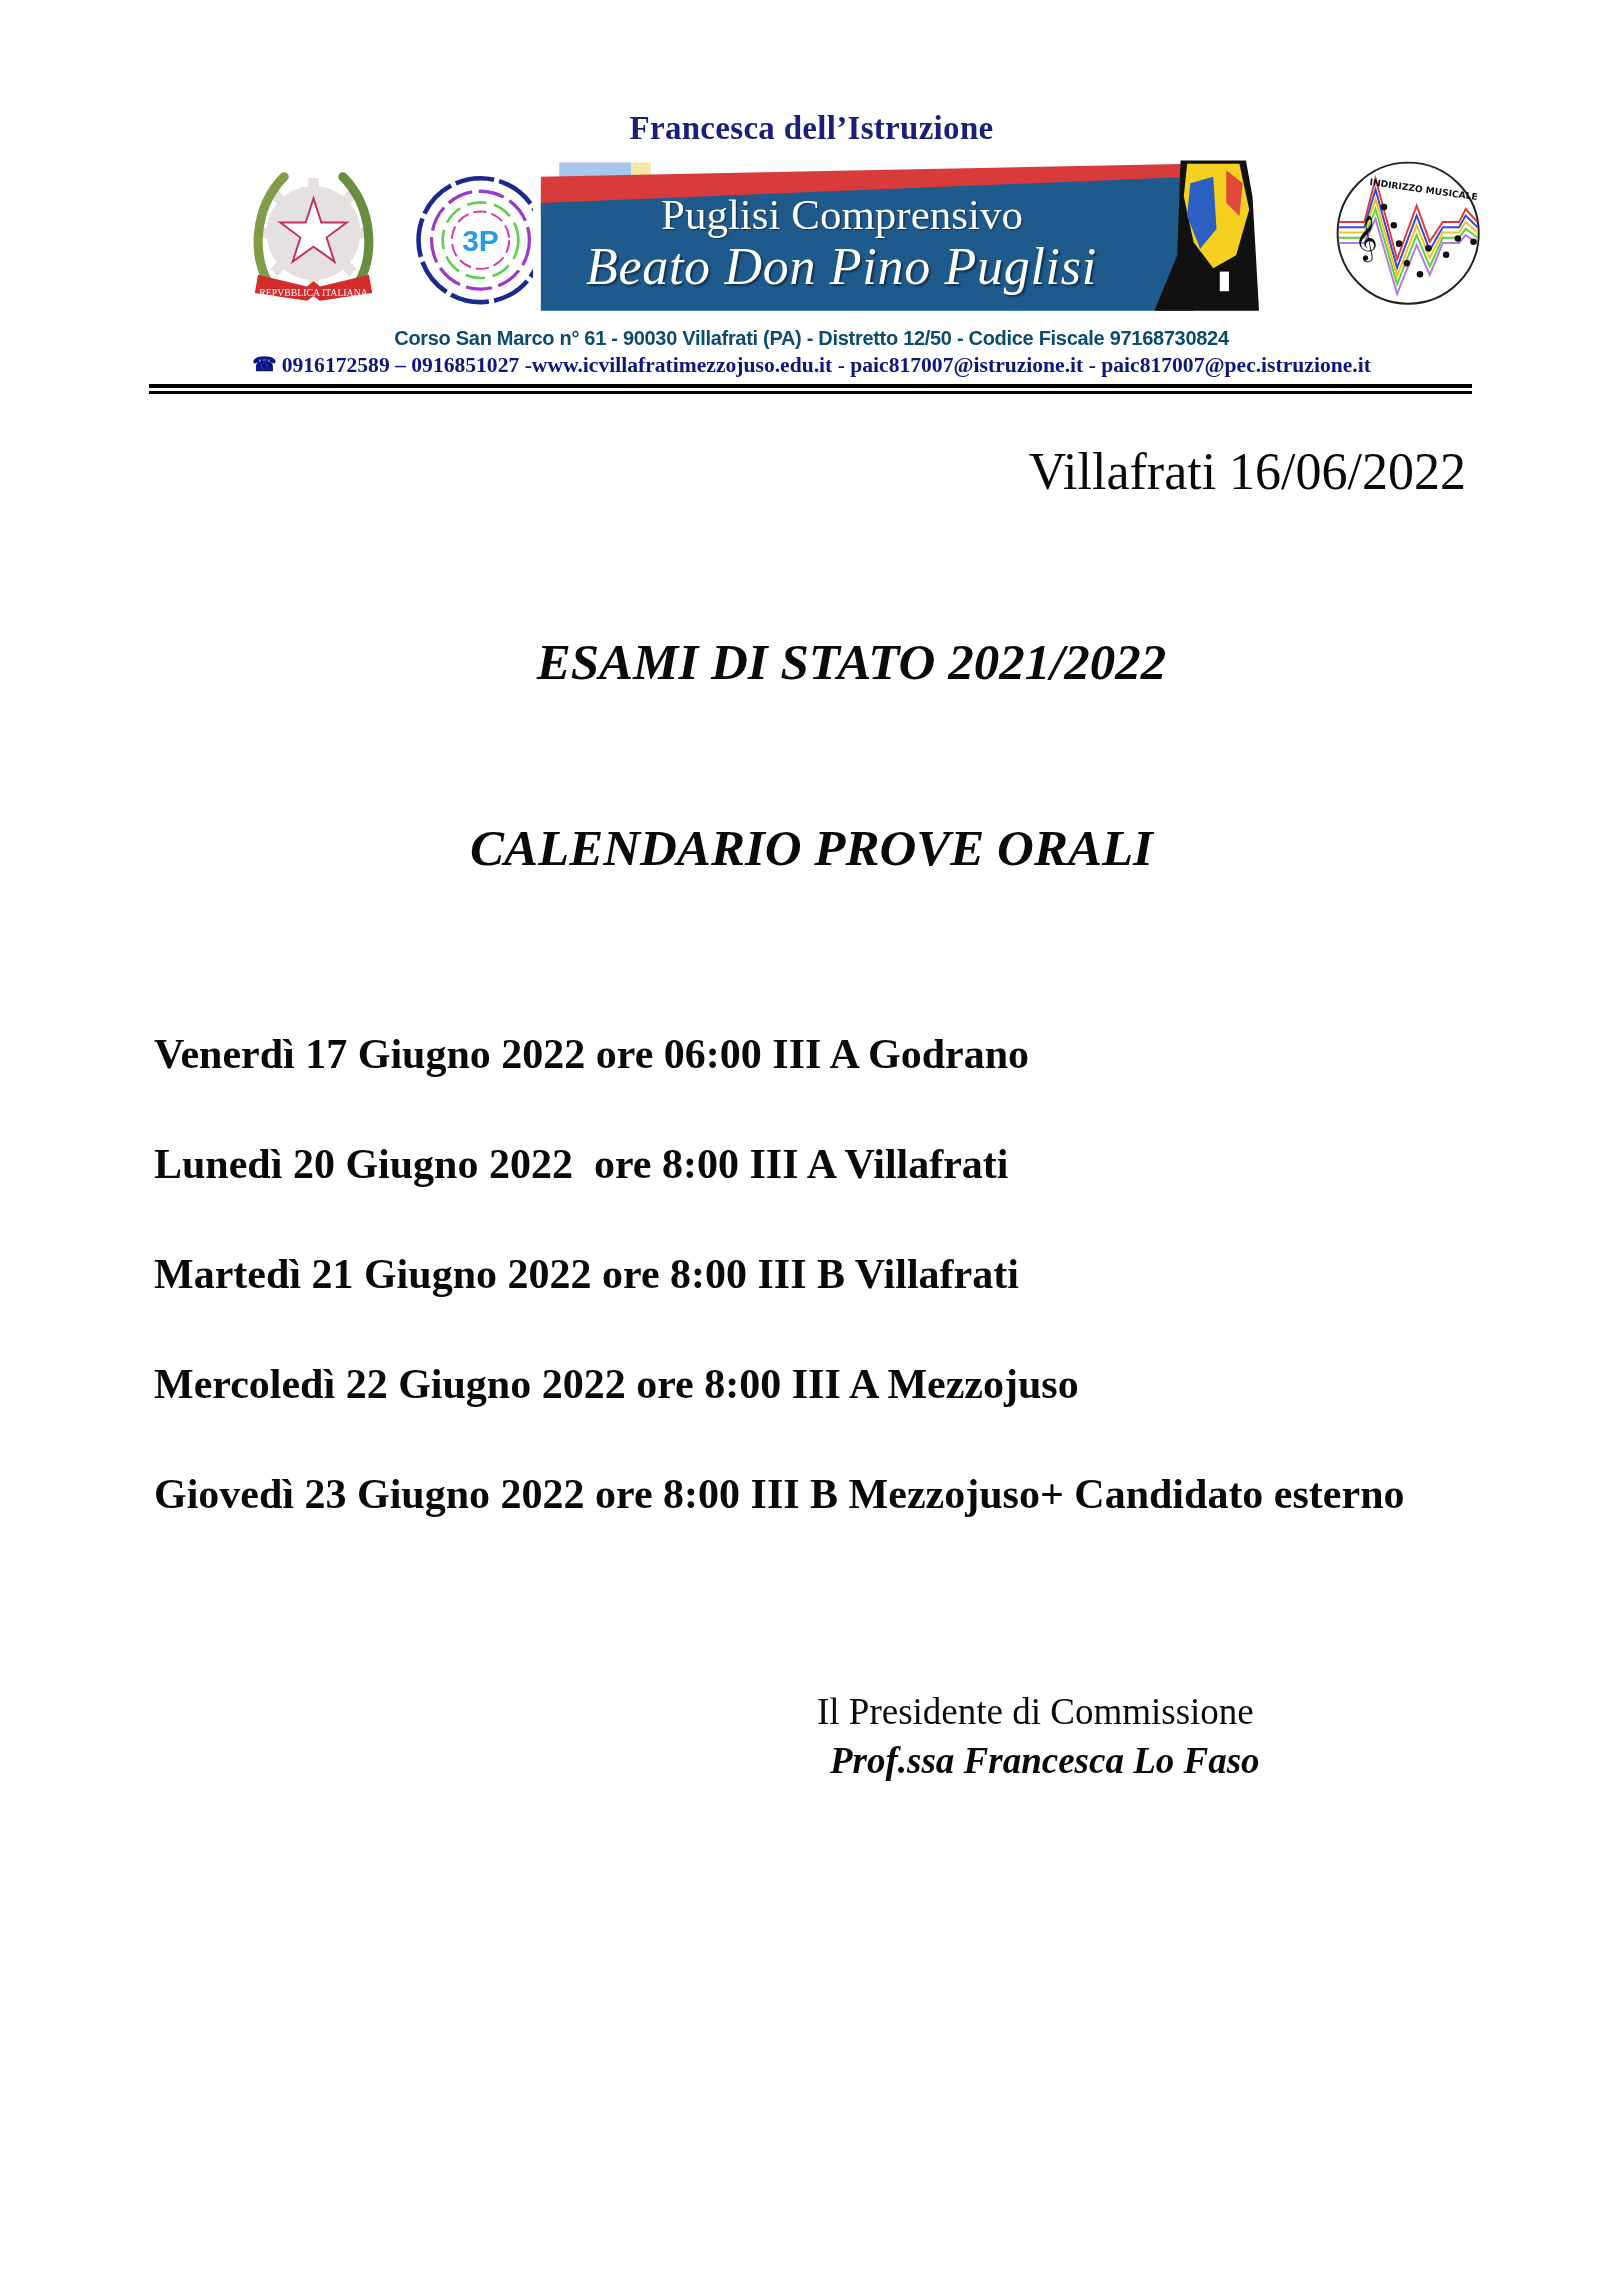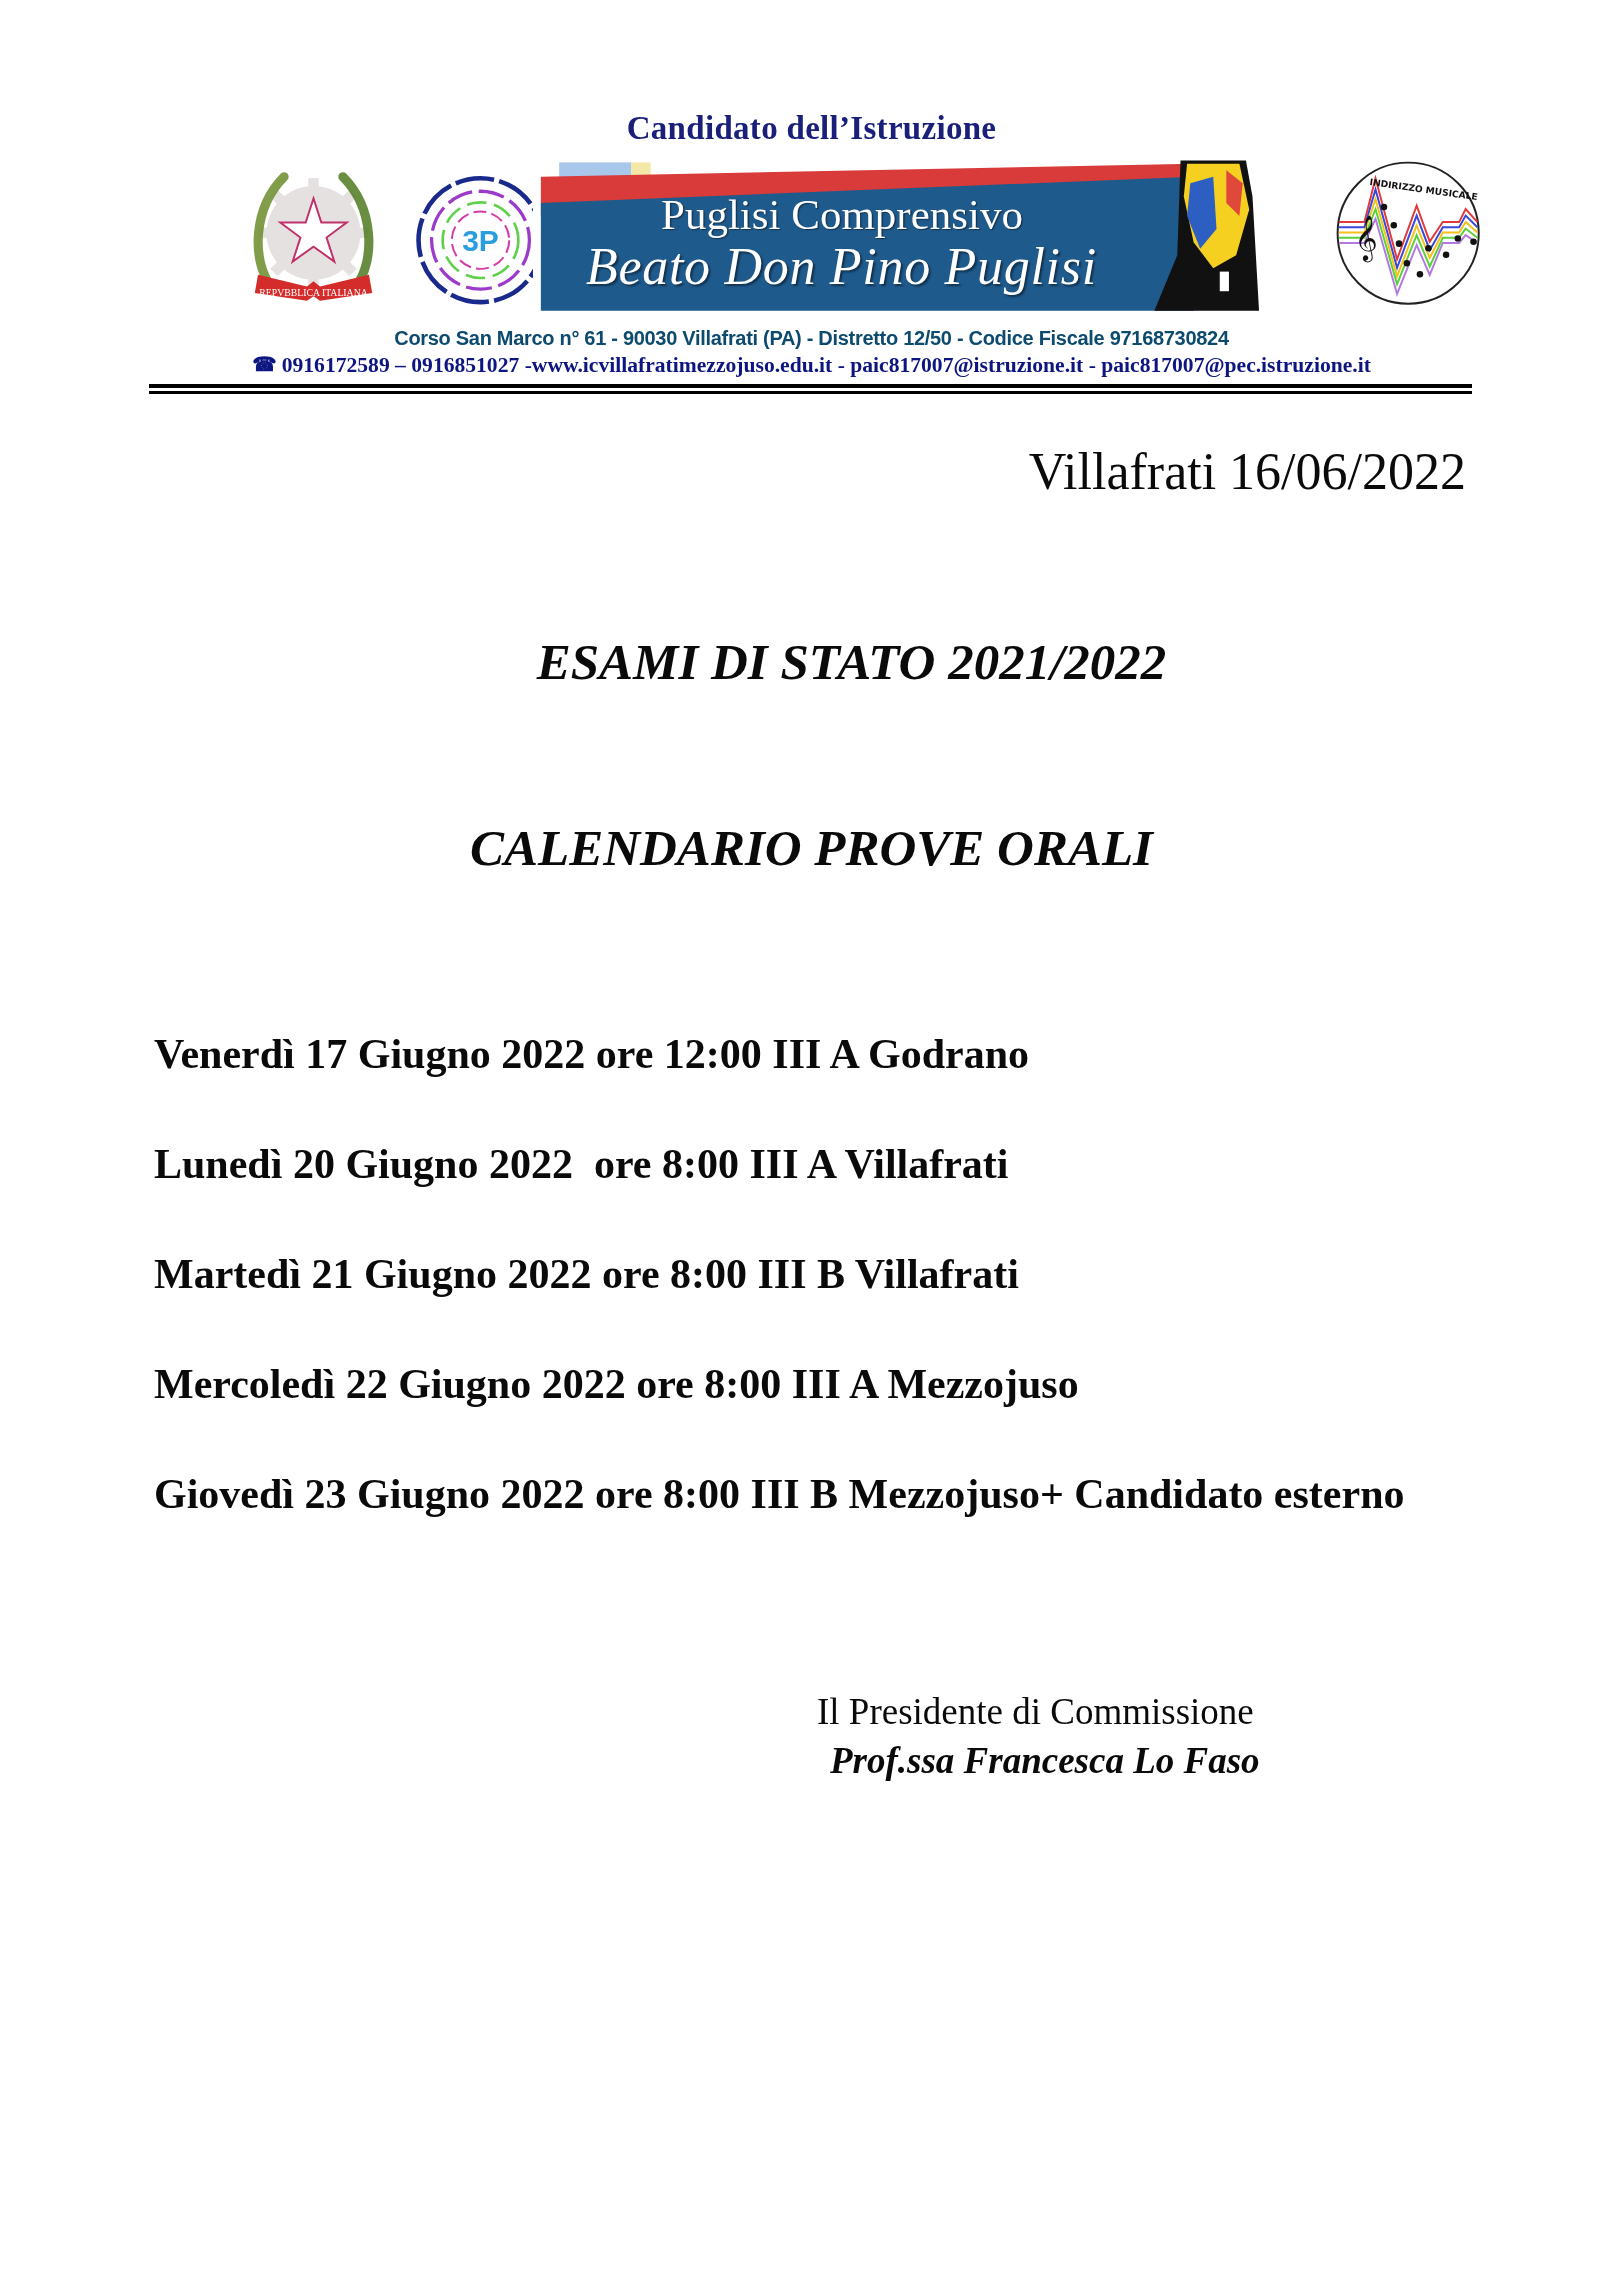--- a/index.html
+++ b/index.html
@@ -135,21 +135,21 @@
       font-weight: bold;
       font-style: italic;
       font-size: 37px;
       color: #0a0a0a;
       white-space: nowrap;
     }
   </style>
 </head>
 <body>
 
-<div class="abs ministero">Candidato dell’Istruzione</div>
+<div class="abs ministero">Francesca dell’Istruzione</div>
 
 <div class="abs emblem">
   <svg width="137" height="151" viewBox="0 0 210 230">
 
     <circle cx="105" cy="108" r="72" fill="#e6e1e1"></circle>
     <g fill="#e6e1e1">
       <rect x="97" y="24" width="16" height="18"></rect>
       <rect x="97" y="174" width="16" height="18"></rect>
       <rect x="21" y="100" width="18" height="16"></rect>
       <rect x="171" y="100" width="18" height="16"></rect>
@@ -229,21 +229,21 @@
 </div>
 <div class="abs divider-thick"></div>
 <div class="abs divider-thin"></div>
 
 <div class="abs date-line">Villafrati 16/06/2022</div>
 
 <div class="abs title1">ESAMI DI STATO 2021/2022</div>
 <div class="abs title2">CALENDARIO PROVE ORALI</div>
 
 <div class="abs schedule">
-  <span class="sched-row">Venerdì 17 Giugno 2022 ore 12:00 III A Godrano</span>
+  <span class="sched-row">Venerdì 17 Giugno 2022 ore 06:00 III A Godrano</span>
   <span class="sched-row">Lunedì 20 Giugno 2022  ore 8:00 III A Villafrati</span>
   <span class="sched-row">Martedì 21 Giugno 2022 ore 8:00 III B Villafrati</span>
   <span class="sched-row">Mercoledì 22 Giugno 2022 ore 8:00 III A Mezzojuso</span>
   <span class="sched-row">Giovedì 23 Giugno 2022 ore 8:00 III B Mezzojuso+ Candidato esterno</span>
 </div>
 
 <div class="abs sign-role">Il Presidente di Commissione</div>
 <div class="abs sign-name">Prof.ssa Francesca Lo Faso</div>
 
 

